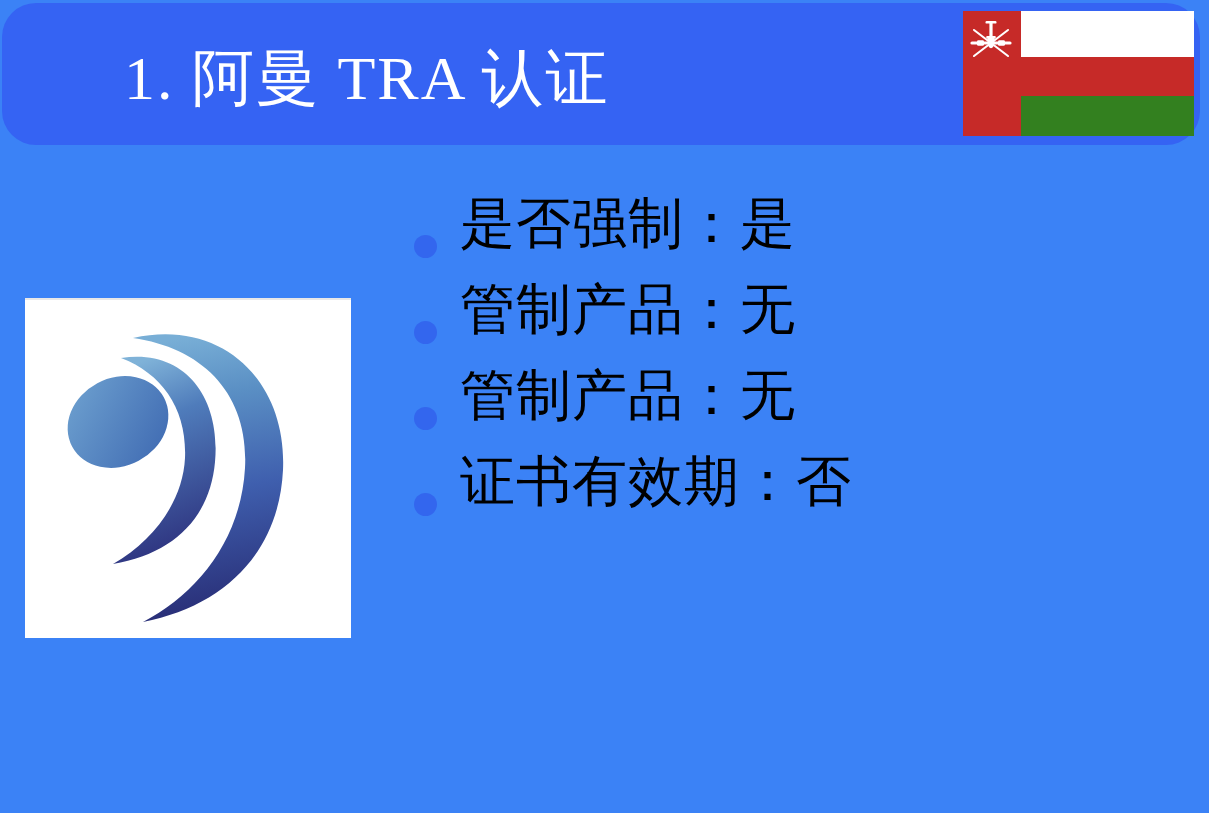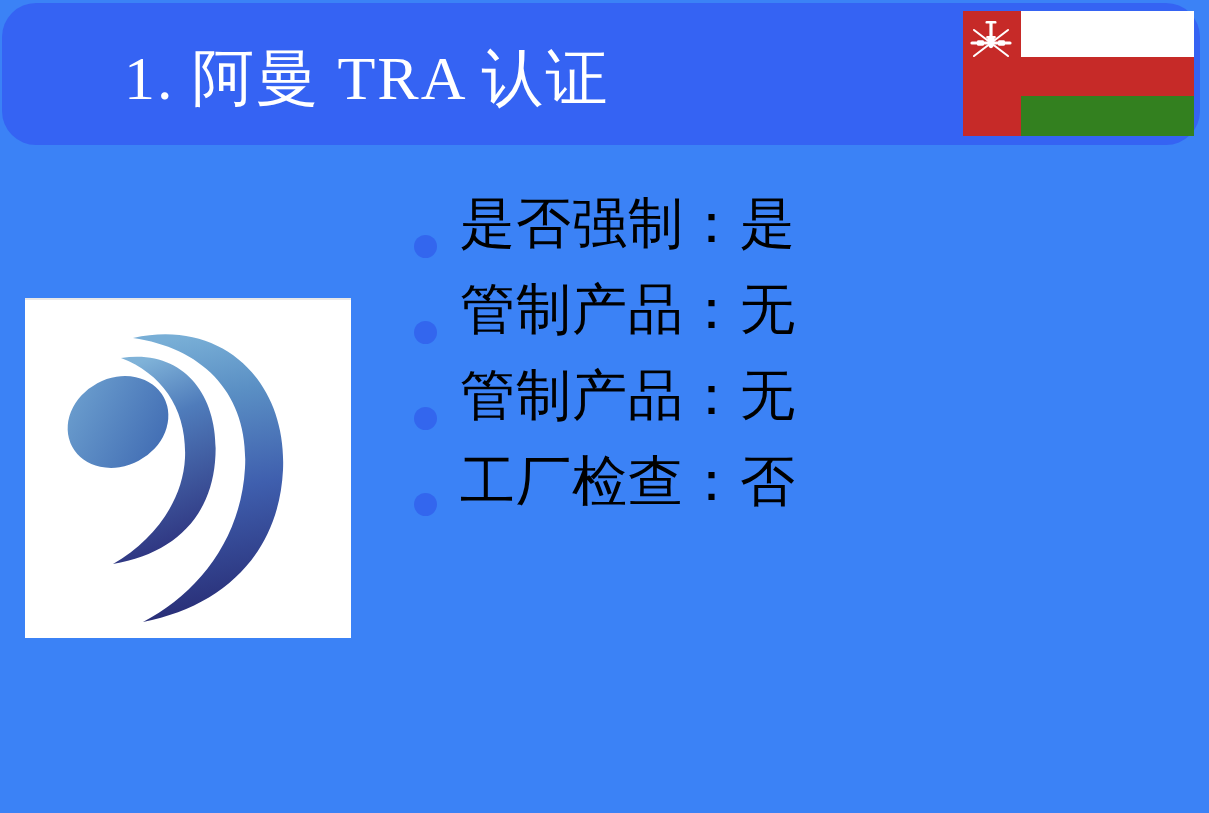--- a/index.html
+++ b/index.html
@@ -223,18 +223,18 @@
       <span class="bullet-text">管制产品：无</span>
     </div>
 
     <div class="bullet-row">
       <span class="bullet-dot"></span>
       <span class="bullet-text">管制产品：无</span>
     </div>
 
     <div class="bullet-row">
       <span class="bullet-dot"></span>
-      <span class="bullet-text">工厂检查：否</span>
+      <span class="bullet-text">证书有效期：否</span>
     </div>
 
   </div>
 
 </div>
 
 </body></html>

